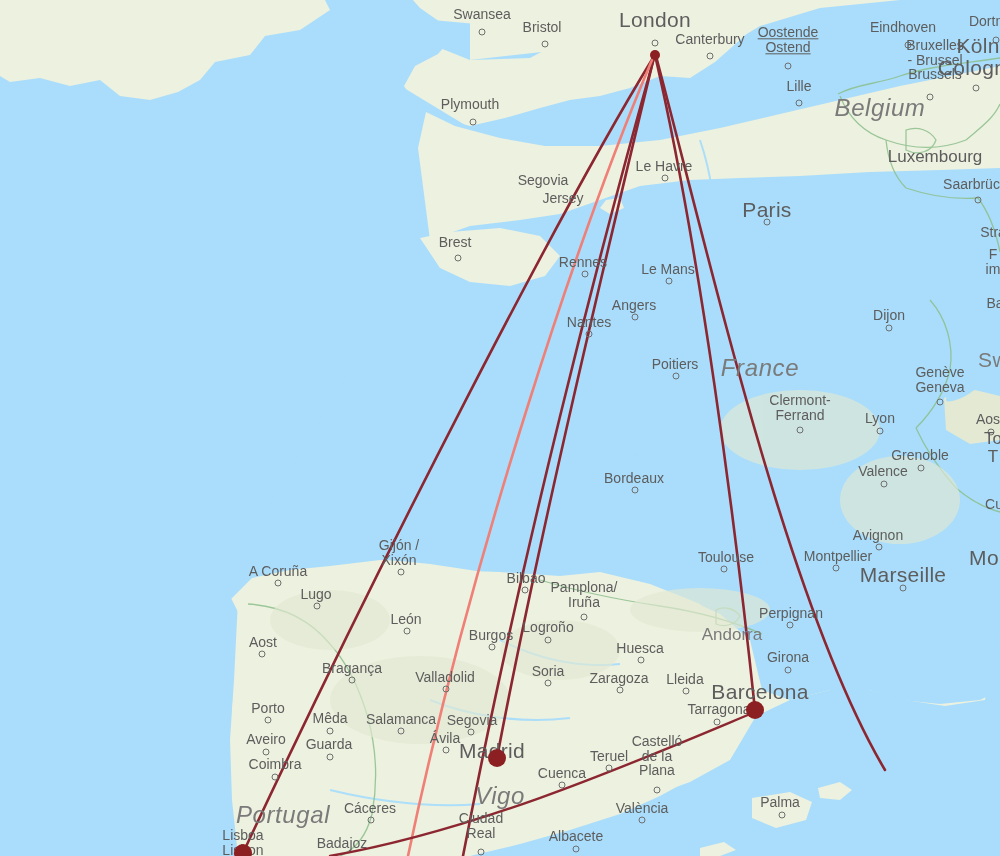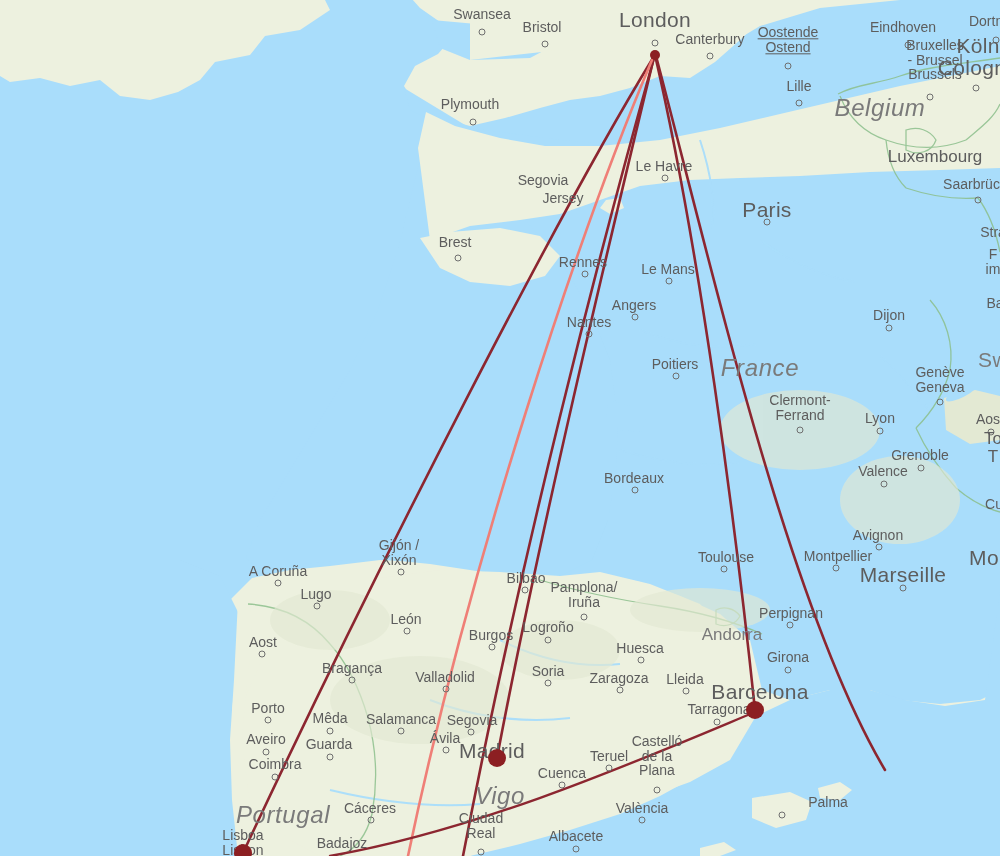--- a/index.html
+++ b/index.html
@@ -317,21 +317,21 @@
       <div class="dotmark" style="left: 266px; top: 752px;"></div>
       <div class="place sz-md" style="left: 329px; top: 744px;">Guarda</div>
       <div class="dotmark" style="left: 330px; top: 757px;"></div>
       <div class="place sz-xl" style="left: 492px; top: 751px;">Madrid</div>
       <div class="place sz-md" style="left: 609px; top: 756px;">Teruel</div>
       <div class="dotmark" style="left: 609px; top: 768px;"></div>
       <div class="place sz-md" style="left: 657px; top: 756px;">Castelló
 de la
 Plana</div>
       <div class="dotmark" style="left: 657px; top: 790px;"></div>
-      <div class="place sz-md" style="left: 780px; top: 802px; margin-left: 48px;">Palma</div>
+      <div class="place sz-md" style="left: 780px; top: 802px;">Palma</div>
       <div class="dotmark" style="left: 782px; top: 815px;"></div>
       <div class="place sz-md" style="left: 275px; top: 764px;">Coimbra</div>
       <div class="dotmark" style="left: 275px; top: 777px;"></div>
       <div class="place sz-md" style="left: 562px; top: 773px;">Cuenca</div>
       <div class="dotmark" style="left: 562px; top: 785px;"></div>
       <div class="place sz-xxl country" style="left: 500px; top: 796px;">Vigo</div>
       <div class="place sz-xxl country" style="left: 283px; top: 815px;">Portugal</div>
       <div class="place sz-md" style="left: 642px; top: 808px;">València</div>
       <div class="dotmark" style="left: 642px; top: 820px;"></div>
       <div class="place sz-md" style="left: 370px; top: 808px;">Cáceres</div>

